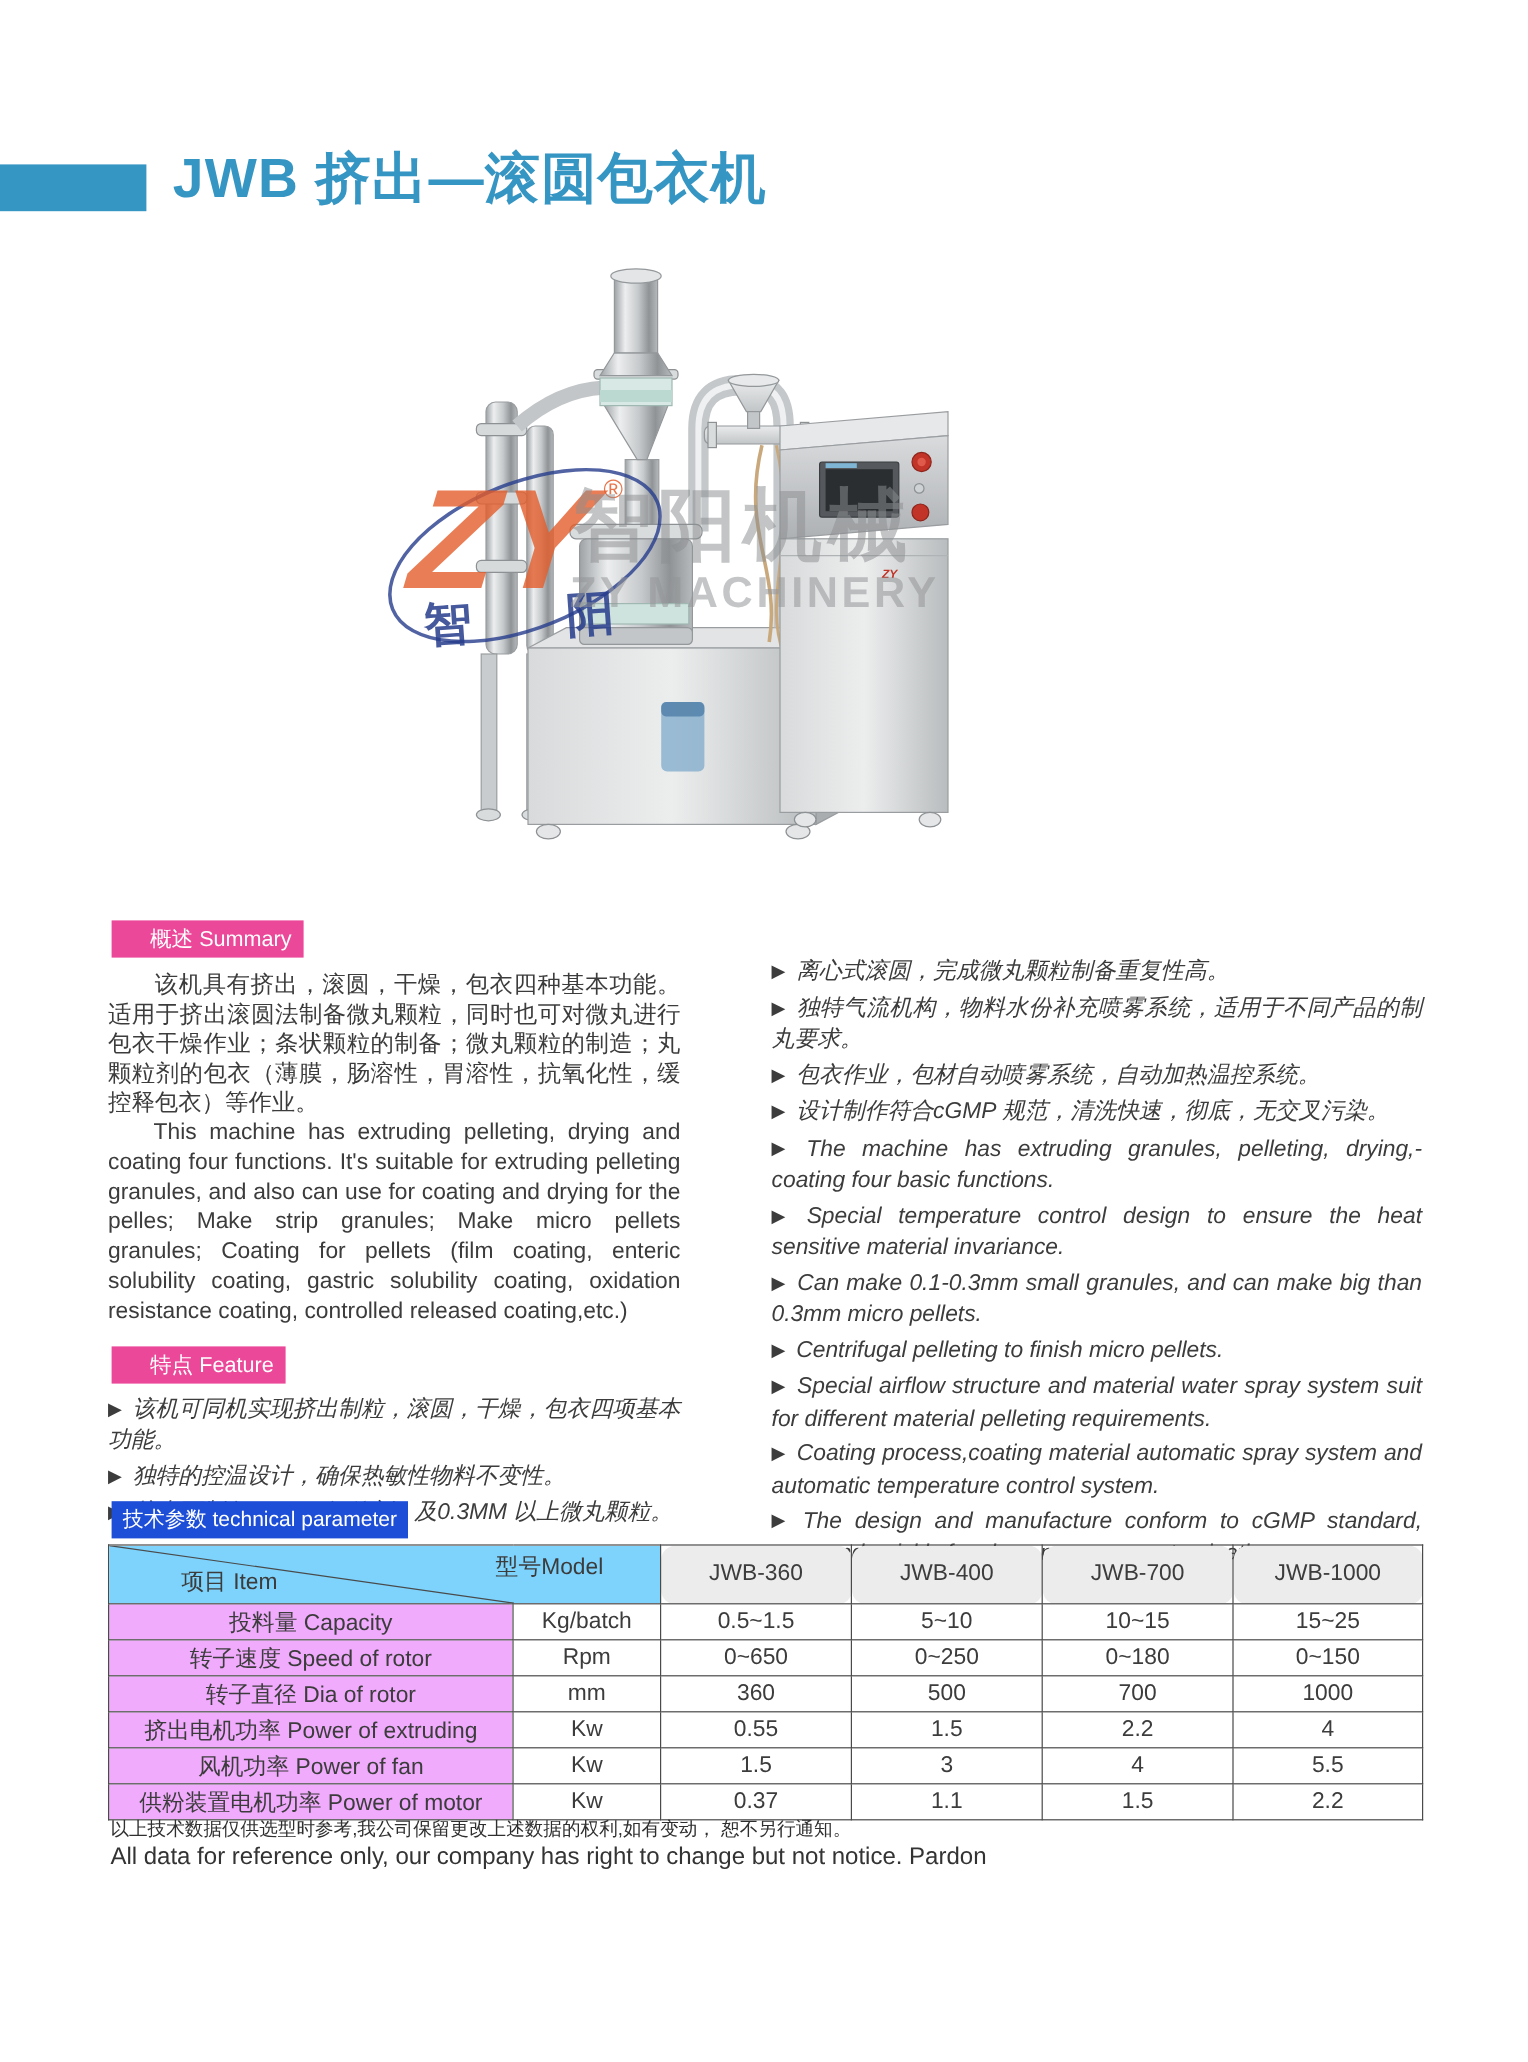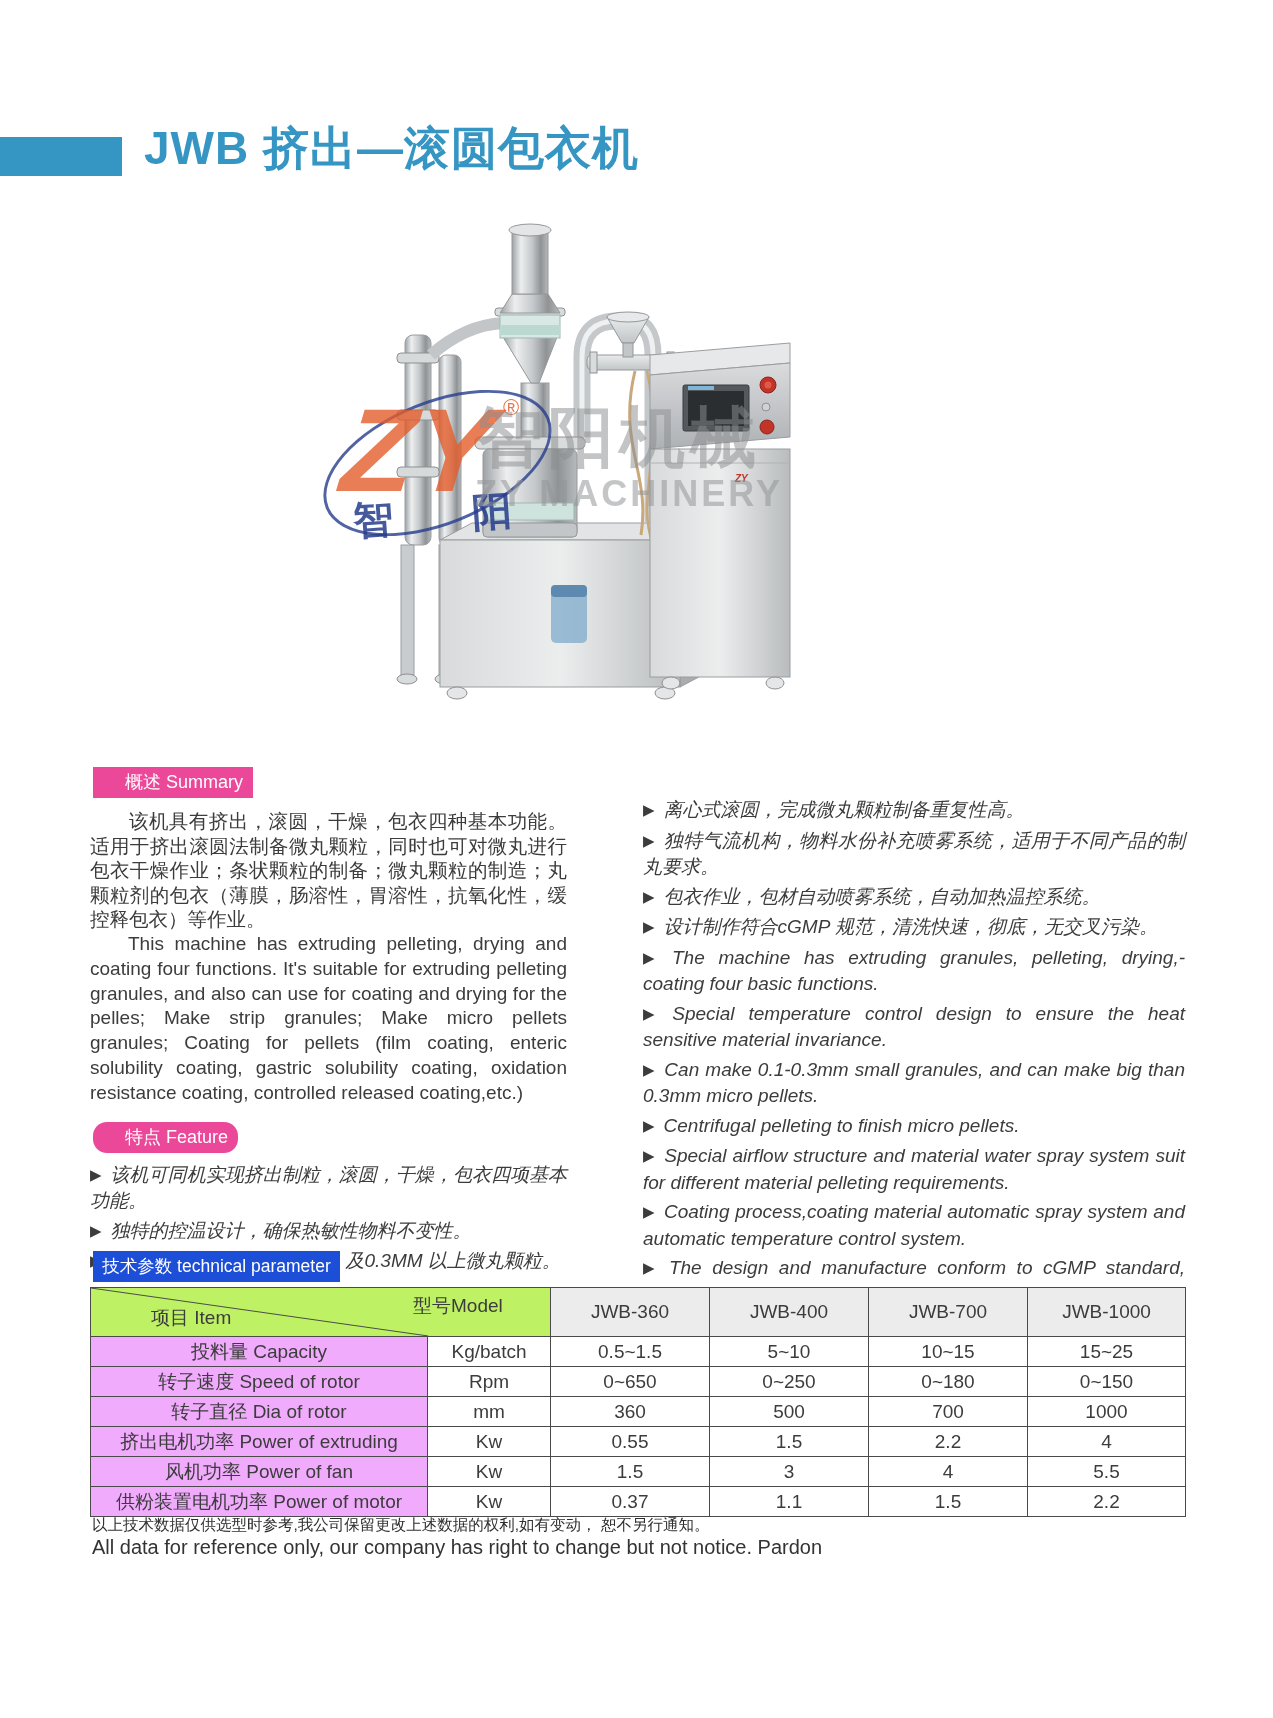--- a/index.html
+++ b/index.html
@@ -29,34 +29,34 @@
   .wm-ellipse{left:-18px;top:196px;width:235px;height:118px;border:3px solid rgba(38,60,140,.8);
               border-radius:50%;transform:rotate(-22deg);}
 
   
   .col-left{position:absolute;left:90px;top:767px;width:477px;}
   .col-right{position:absolute;left:643px;top:797px;width:542px;}
   .sec-head{display:inline-block;background:#ec4899;color:#fff;font-size:18px;
             padding:3px 10px 4px 32px;min-width:98px;margin-left:3px;}
   .p-cn{margin:11px 0 0 0;font-size:19.5px;line-height:24.6px;text-align:justify;text-indent:2em;}
   .p-en{margin:0;font-size:19px;line-height:24.8px;text-align:justify;text-indent:2em;}
-  .feature-head{margin-top:16px;border-radius:14px;}
+  .feature-head{margin-top:16px;}
   .bullets{margin-top:9px;}
   .bullet{margin:0 0 4px 0;font-size:19px;line-height:25.5px;text-align:justify;font-style:italic;}
   .tri{font-size:15px;margin-right:9px;position:relative;top:-1px;}
 
   
   .tech-head{position:absolute;left:93px;top:1251px;background:#1d4ed8;color:#fff;
              font-size:17.5px;padding:3px 0 4px 0;width:247px;text-align:center;}
   .spec{position:absolute;left:90px;top:1287px;width:1095px;border-collapse:collapse;
         table-layout:fixed;}
   .spec th,.spec td{border:1px solid #4a4a4a;font-weight:normal;font-size:19px;
         text-align:center;padding:0;overflow:hidden;}
-  .spec .corner{background:#bef264;position:relative;height:48px;}
-  .spec .model-h{background:#ececec;height:48px;}
+  .spec .corner{background:#7dd3fc;position:relative;height:48px;}
+  .spec .model-h{background:#ececec;height:48px;border-radius:12px;}
   .spec td{height:29px;}
   .spec .item{background:#f0abfc;}
   .corner-item{position:absolute;left:60px;bottom:5px;font-size:19px;}
   .corner-model{position:absolute;left:322px;top:5px;font-size:19px;}
   .diag{position:absolute;left:0;top:0;width:100%;height:100%;}
 
   
   .footer{position:absolute;left:92px;top:1514px;font-size:15.5px;color:#2f2f2f;line-height:22px;}
   .footer .f-en{font-size:20px;color:#333;}
 </style>

